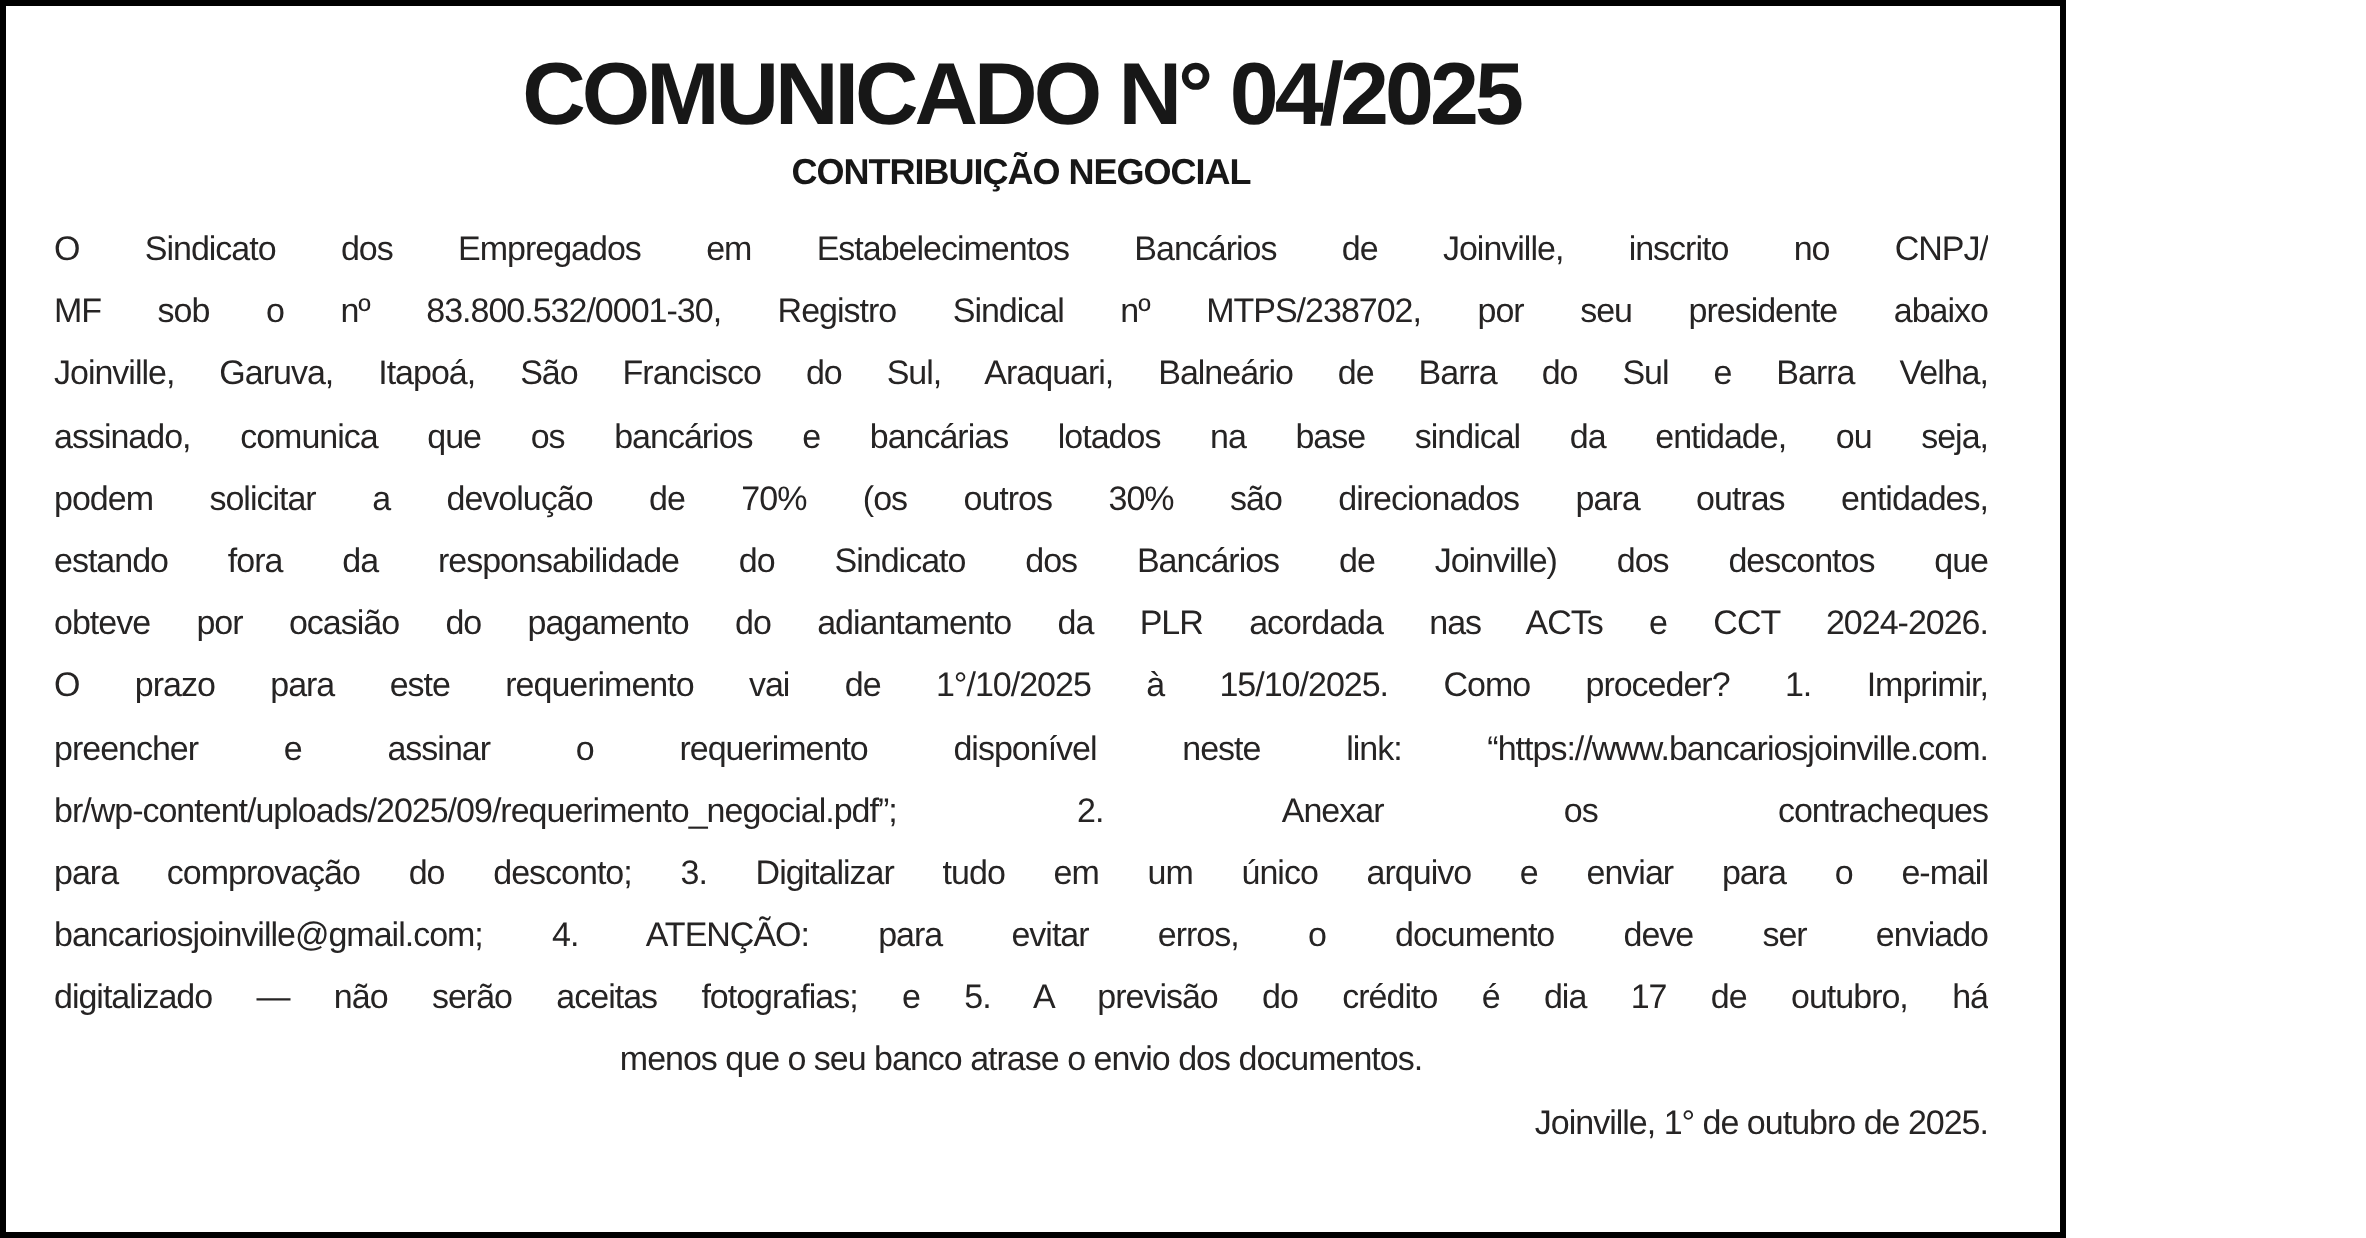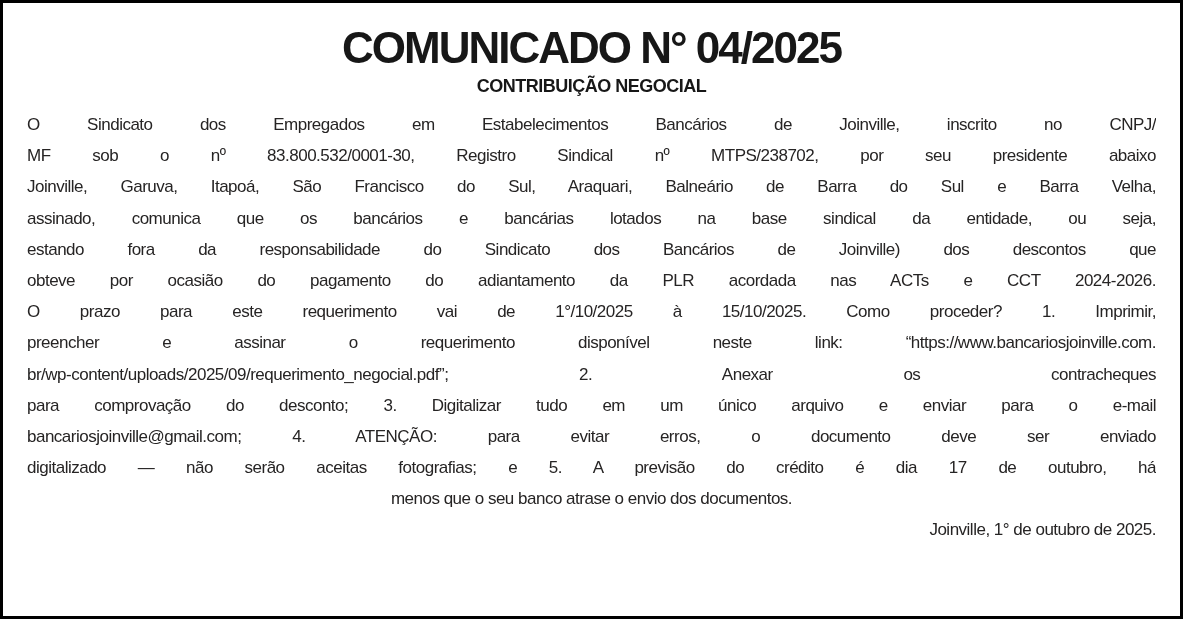--- a/index.html
+++ b/index.html
@@ -6,26 +6,26 @@
     margin: 0;
     padding: 0;
     background: #ffffff;
   }
   body {
     font-family: "Liberation Sans", sans-serif;
     -webkit-font-smoothing: antialiased;
   }
   .page {
     position: relative;
-    width: 1183px;
+    width: 1033px;
     height: 619px;
     box-sizing: border-box;
     background: #ffffff;
     border: 3px solid #000000;
-    padding: 14px 24px 0 24px;
+    padding: 14px 36px 0 24px;
     overflow: hidden;
   }
   .title {
     margin: 8px 0 0 0;
     text-align: center;
     font-size: 44px;
     line-height: 46px;
     font-weight: bold;
     letter-spacing: -2px;
     color: #171717;
@@ -67,20 +67,21 @@
 
 <div class="page">
   <h1 class="title">COMUNICADO N° 04/2025</h1>
   <h2 class="subtitle">CONTRIBUIÇÃO NEGOCIAL</h2>
 
   <div class="body-block">
     <div class="line jl">O Sindicato dos Empregados em Estabelecimentos Bancários de Joinville, inscrito no CNPJ/</div>
     <div class="line jl">MF sob o nº 83.800.532/0001-30, Registro Sindical nº MTPS/238702, por seu presidente abaixo</div>
     <div class="line jl">Joinville, Garuva, Itapoá, São Francisco do Sul, Araquari, Balneário de Barra do Sul e Barra Velha,</div>
     <div class="line jl">assinado, comunica que os bancários e bancárias lotados na base sindical da entidade, ou seja,</div>
+    <div class="line jl">podem solicitar a devolução de 70% (os outros 30% são direcionados para outras entidades,</div>
     <div class="line jl">estando fora da responsabilidade do Sindicato dos Bancários de Joinville) dos descontos que</div>
     <div class="line jl">obteve por ocasião do pagamento do adiantamento da PLR acordada nas ACTs e CCT 2024-2026.</div>
     <div class="line jl">O prazo para este requerimento vai de 1°/10/2025 à 15/10/2025. Como proceder? 1. Imprimir,</div>
     <div class="line jl">preencher e assinar o requerimento disponível neste link: “https://www.bancariosjoinville.com.</div>
     <div class="line jl">br/wp-content/uploads/2025/09/requerimento_negocial.pdf”; 2. Anexar os contracheques</div>
     <div class="line jl">para comprovação do desconto; 3. Digitalizar tudo em um único arquivo e enviar para o e-mail</div>
     <div class="line jl">bancariosjoinville@gmail.com; 4. ATENÇÃO: para evitar erros, o documento deve ser enviado</div>
     <div class="line jl">digitalizado — não serão aceitas fotografias; e 5. A previsão do crédito é dia 17 de outubro, há</div>
     <div class="line left">menos que o seu banco atrase o envio dos documentos.</div>
   </div>

